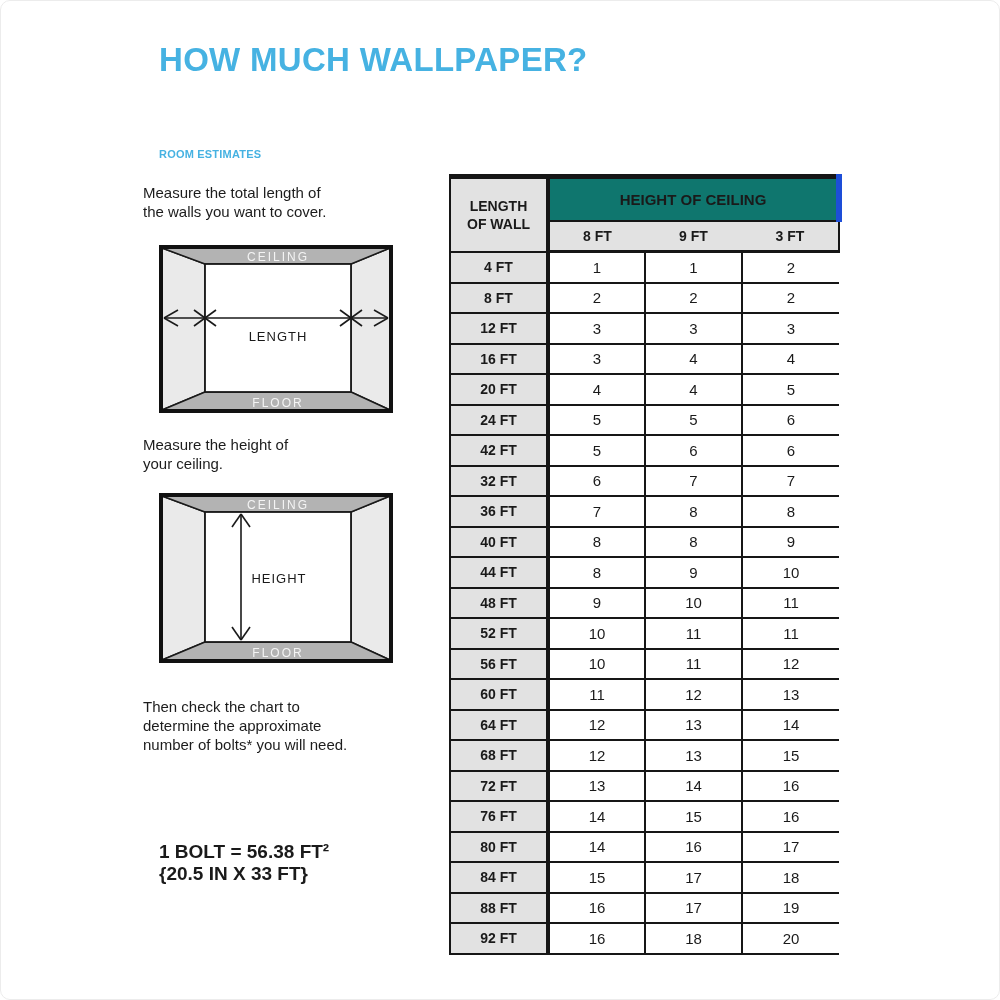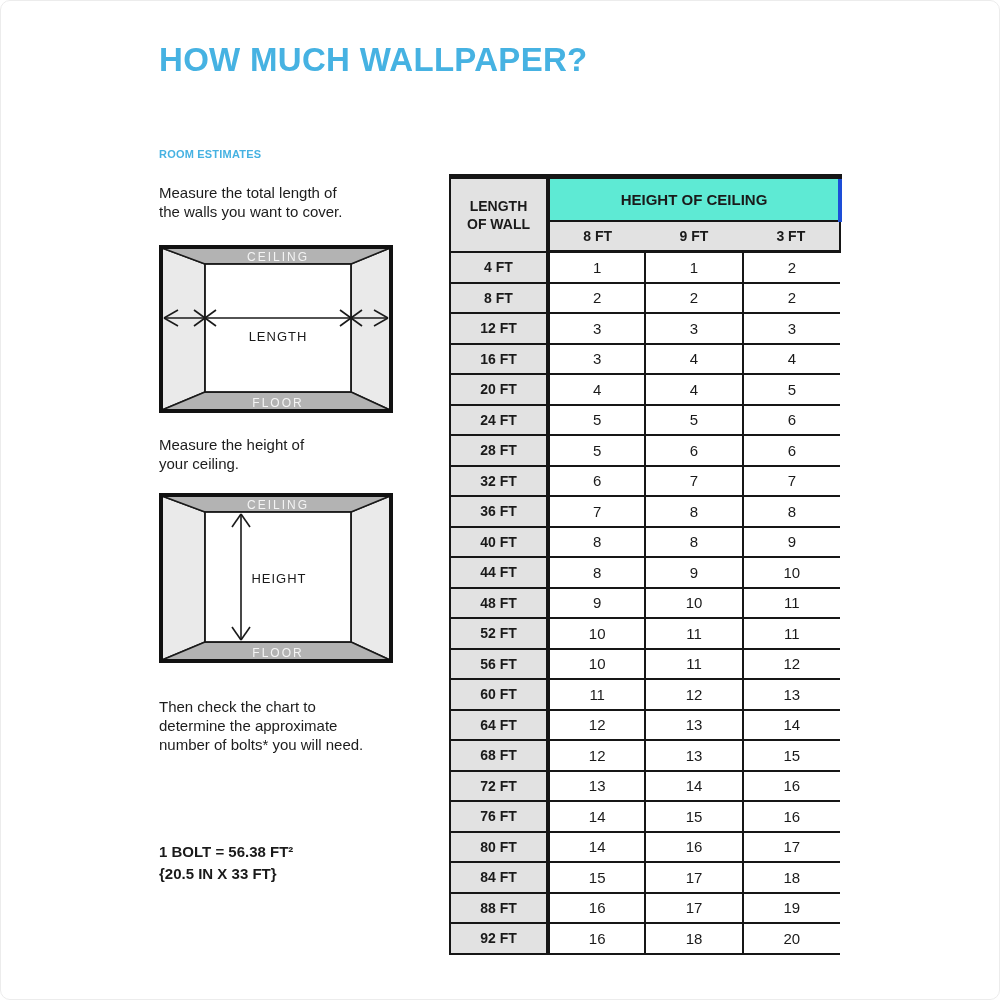--- a/index.html
+++ b/index.html
@@ -7,40 +7,40 @@
   .page{position:relative;width:1000px;height:1000px;background:#fff;overflow:hidden;
         border:1px solid #ececec;border-radius:10px;box-sizing:border-box;}
 
   .page-title{position:absolute;left:158px;top:40px;font-size:33px;font-weight:bold;
               color:#46b2e2;letter-spacing:0.3px;}
 
   .section-head{position:absolute;font-size:11px;font-weight:bold;color:#46b2e2;letter-spacing:0.2px;}
   .head-left{left:158px;top:147px;}
   .head-right{left:448px;top:147px;width:393px;text-align:center;}
 
-  .para{position:absolute;left:158px;font-size:15px;line-height:19px;white-space:pre-line;color:#1c1c1c;}
+  .para{position:absolute;left:142px;font-size:15px;line-height:19px;white-space:pre-line;color:#1c1c1c;}
   .p1{top:182px;}
   .p2{top:434px;}
   .p3{top:684px;margin-top:12px;}
 
   .diagram{position:absolute;left:158px;}
   .d1{top:244px;}
   .d2{top:492px;}
 
   .footnote{position:absolute;left:158px;top:792px;font-size:15px;font-weight:bold;line-height:19px;}
   .footnote .l2{padding-left:13px;}
-  .boltinfo{position:absolute;left:158px;top:840px;font-size:15px;font-weight:bold;line-height:22px;}
+  .boltinfo{position:absolute;left:158px;top:840px;font-size:19px;font-weight:bold;line-height:22px;}
 
   .bolts-table{position:absolute;left:448px;top:173px;}
   table{border-collapse:collapse;width:393px;table-layout:fixed;border-top:5px solid #161616;}
   th,td{text-align:center;vertical-align:middle;padding:0;}
   th.lenhdr{width:95px;background:#e2e2e2;font-size:14px;font-weight:bold;line-height:18px;
             border-left:2px solid #161616;border-right:4px solid #161616;border-bottom:2px solid #161616;}
-  th.grphdr{background:#5eead4;font-size:15px;font-weight:bold;height:41px;
-            border-bottom:2px solid #161616;border-right:4px solid #1d4ed8;}
+  th.grphdr{background:#0f766e;font-size:15px;font-weight:bold;height:41px;
+            border-bottom:2px solid #161616;border-right:6px solid #1d4ed8;}
   th.subhdr{background:#e2e2e2;font-size:14px;font-weight:bold;height:28px;
             border-bottom:3px solid #161616;}
   th.subhdr.last{border-right:2px solid #161616;}
   td.rowlabel{background:#e2e2e2;font-size:14px;font-weight:bold;height:28.5px;
               border:2px solid #161616;border-right:4px solid #161616;}
   td.val{font-size:15px;border-bottom:2px solid #161616;border-left:2px solid #161616;height:28.5px;}
   td.val.last{border-right:none;}
 
   svg text{font-family:"Liberation Sans","DejaVu Sans",sans-serif;}
   .room-label{font-size:12px;fill:#f4f4f4;letter-spacing:2px;}
@@ -161,21 +161,21 @@
             <td class="val">4</td>
             <td class="val last">5</td>
           </tr>
           <tr>
             <td class="rowlabel">24 FT</td>
             <td class="val">5</td>
             <td class="val">5</td>
             <td class="val last">6</td>
           </tr>
           <tr>
-            <td class="rowlabel">28 FT</td>
+            <td class="rowlabel">42 FT</td>
             <td class="val">5</td>
             <td class="val">6</td>
             <td class="val last">6</td>
           </tr>
           <tr>
             <td class="rowlabel">32 FT</td>
             <td class="val">6</td>
             <td class="val">7</td>
             <td class="val last">7</td>
           </tr>

